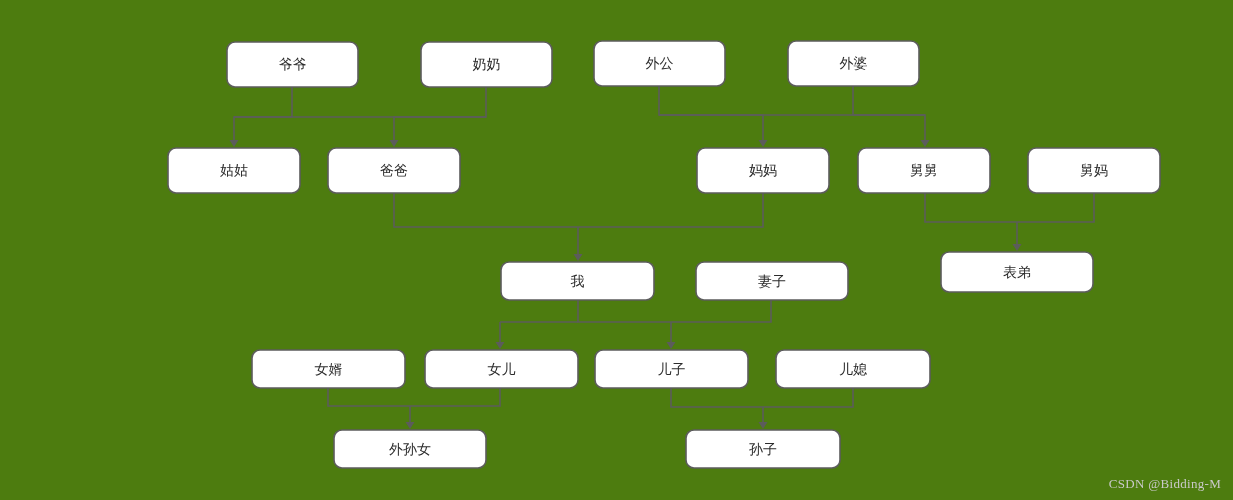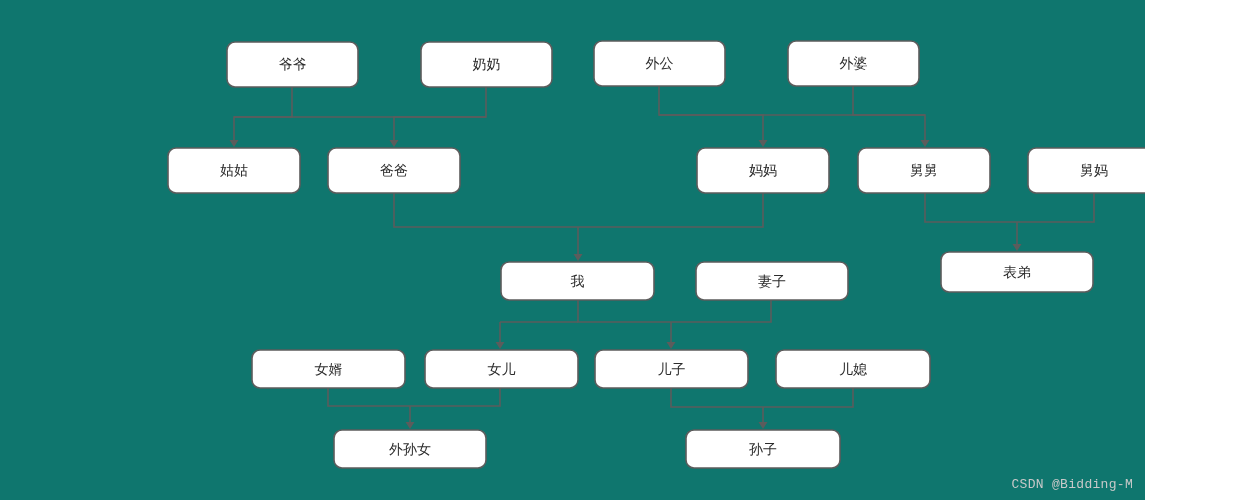--- a/index.html
+++ b/index.html
@@ -6,23 +6,23 @@
   html, body {
     margin: 0;
     padding: 0;
     background: #ffffff;
   }
   body {
     font-family: "Liberation Sans", "DejaVu Sans", sans-serif;
   }
   #canvas {
     position: relative;
-    width: 1145px;
+    width: 1233px;
     height: 500px;
-    background: #0f766e;
+    background: #4d7c0f;
     overflow: hidden;
   }
   #diagram-svg {
     position: absolute;
     left: 0;
     top: 0;
     width: 1233px;
     height: 500px;
     display: block;
   }
@@ -47,21 +47,21 @@
     stroke-linejoin: miter;
   }
   .arrow-head {
     fill: #5c5c5c;
     stroke: none;
   }
   .watermark {
     position: absolute;
     right: 12px;
     bottom: 8px;
-    font-family: Liberation Mono, monospace;
+    font-family: Liberation Serif, serif;
     font-size: 13px;
     color: #c9c9c9;
     letter-spacing: 0.3px;
     user-select: none;
     white-space: nowrap;
   }
 </style>
 </head>
 <body>
 

